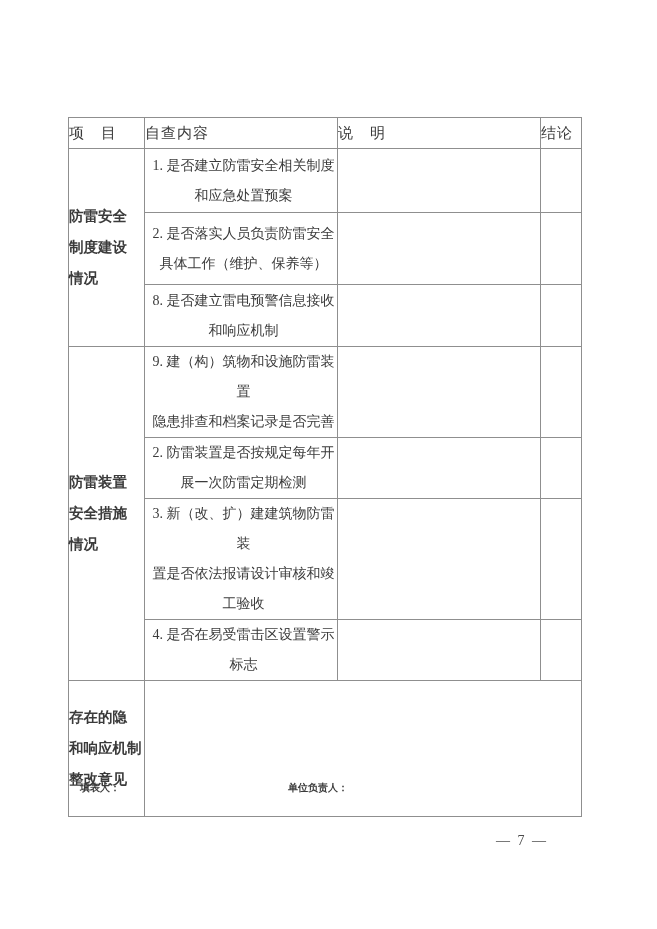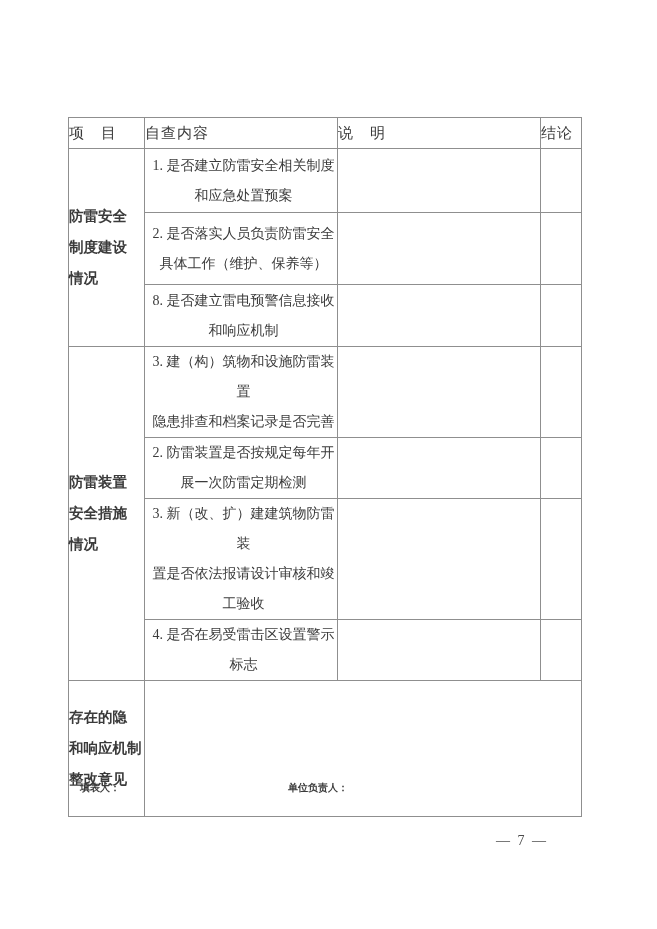--- a/index.html
+++ b/index.html
@@ -118,21 +118,21 @@
       <td></td>
     </tr>
 
     <tr style="height:70px">
       <td class="c-label" rowspan="4">
         <div class="label-text">防雷装置
 安全措施
 情况</div>
       </td>
       <td>
-        <div class="cell-text">3. 建（构）筑物和设施防雷装置
+        <div class="cell-text">9. 建（构）筑物和设施防雷装置
 隐患排查和档案记录是否完善</div>
       </td>
       <td></td>
       <td></td>
     </tr>
     <tr style="height:55px">
       <td>
         <div class="cell-text">2. 防雷装置是否按规定每年开
 展一次防雷定期检测</div>
       </td>

